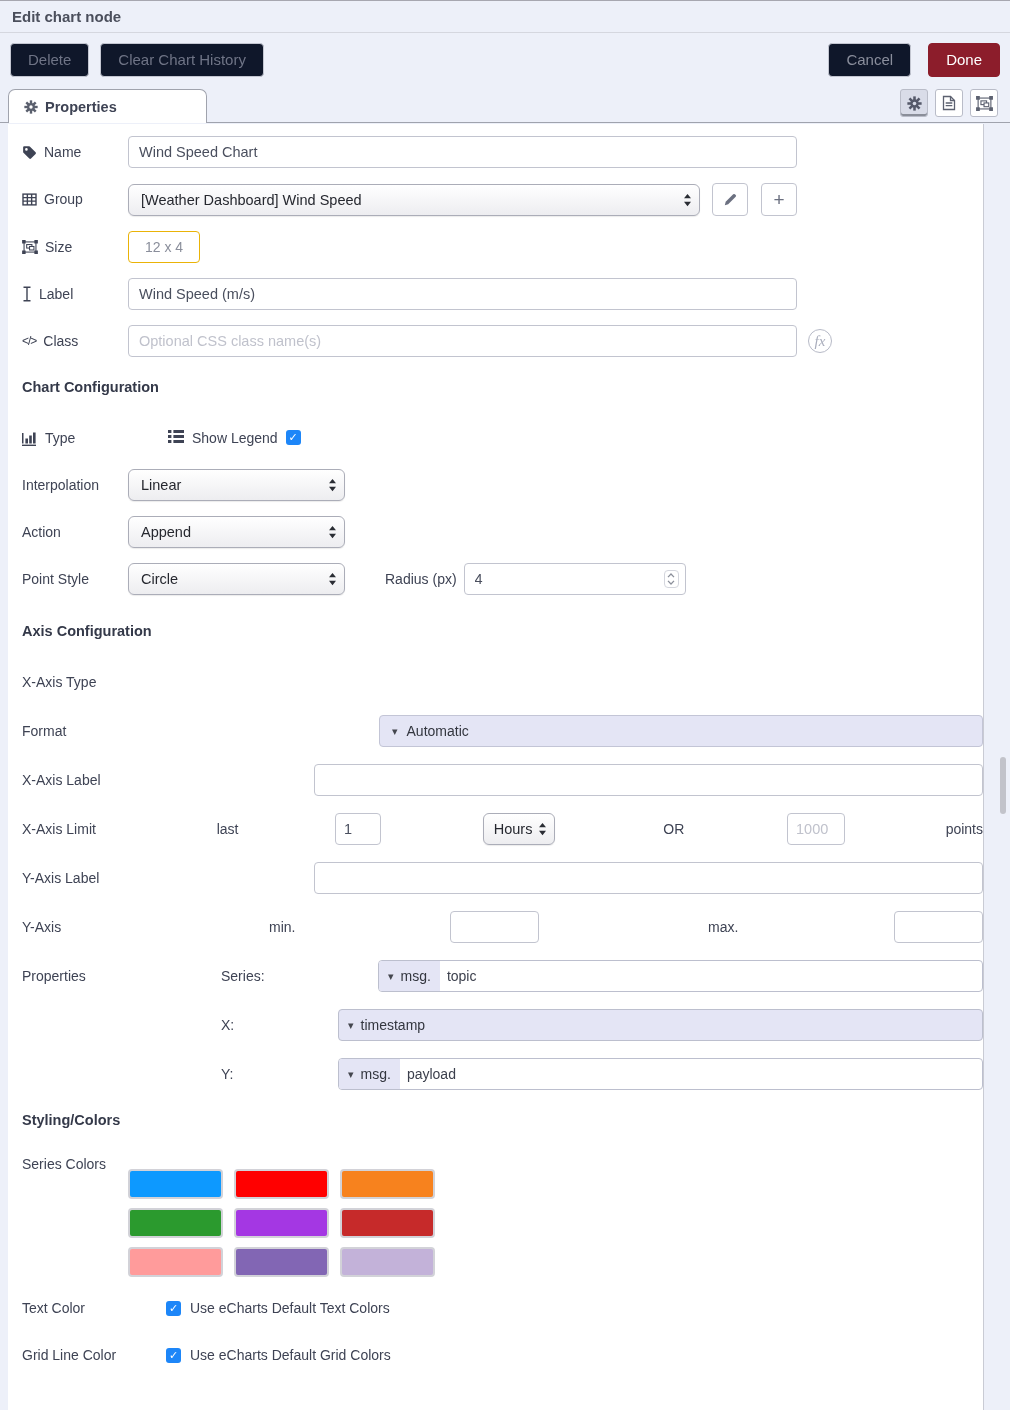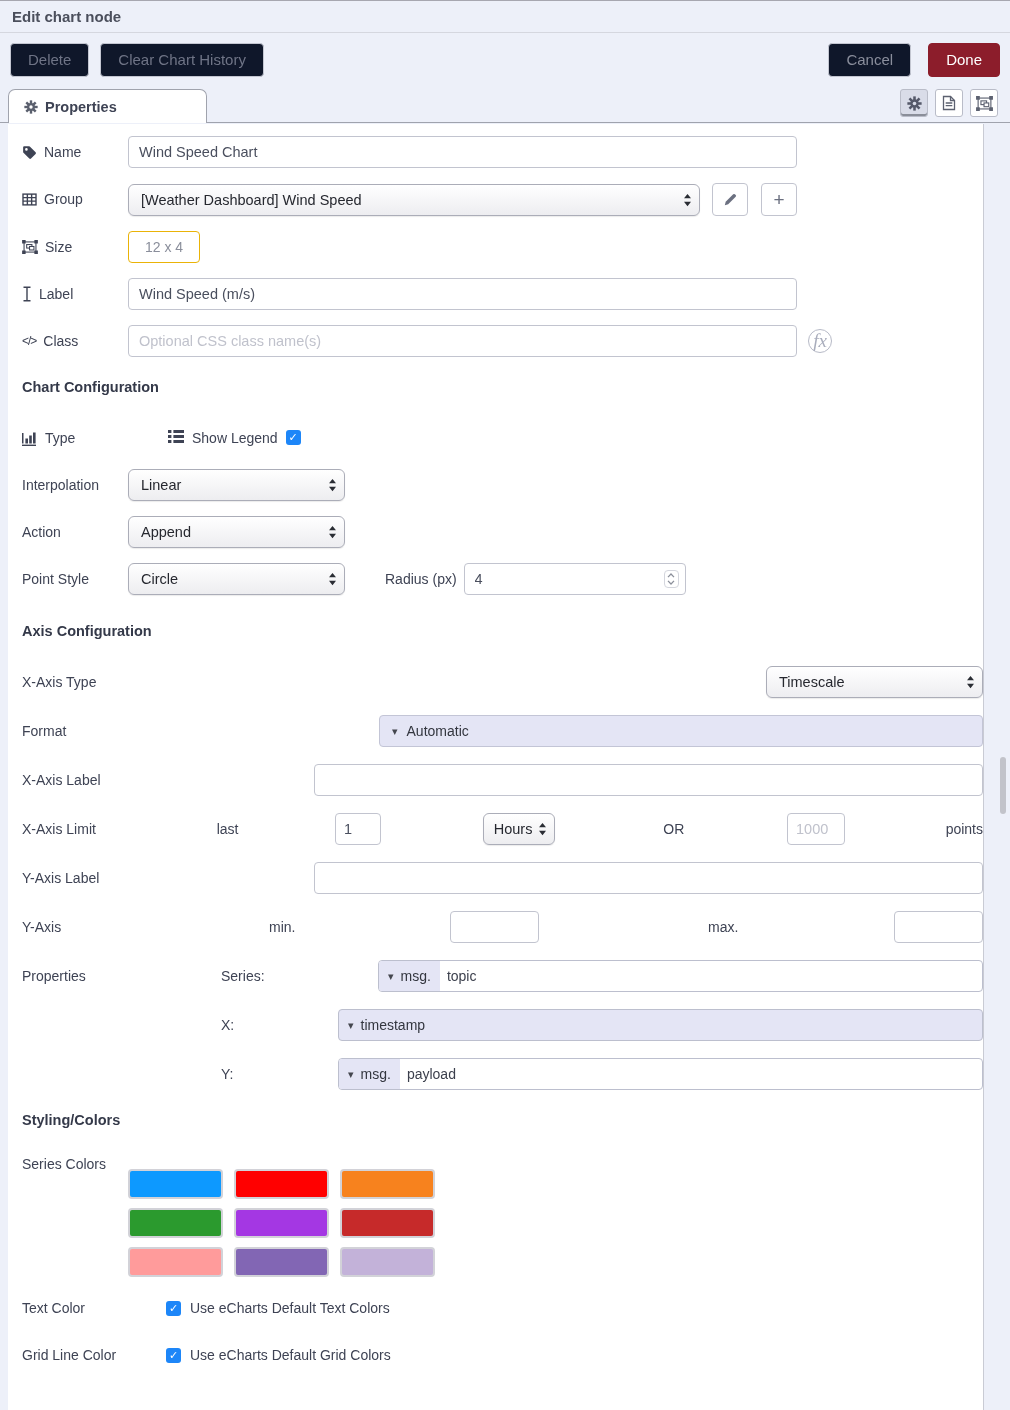--- a/index.html
+++ b/index.html
@@ -73,21 +73,21 @@
     display:flex; align-items:center; justify-content:center; color:#8a8e9b; background:#fff;
   }
   .sqbtn {
     width:36px; height:33px; border:1px solid #c2c4cf; border-radius:4px; background:#fff;
     display:flex; align-items:center; justify-content:center; color:#6b7080;
   }
   .fxbadge {
     width:24px; height:24px; border:1.5px solid #b7bac7; border-radius:50%;
     display:flex; align-items:center; justify-content:center;
     color:#a9adbc; font-family:"Liberation Serif","DejaVu Serif",serif;
-    font-style:italic; font-size:19px; margin-left:11px; flex:none;
+    font-style:italic; font-size:15px; margin-left:11px; flex:none;
   }
   .checkbox {
     width:15px; height:15px; border-radius:3px; background:#1d86f8;
     display:inline-flex; align-items:center; justify-content:center;
     color:#fff; font-size:11px; line-height:1; flex:none;
   }
   .legendwrap { margin-left:40px; display:flex; gap:8px; color:#3e4354; }
   .spinwrap { position:relative; }
   .spinwrap .stepper {
     position:absolute; right:7px; top:50%; transform:translateY(-50%);
@@ -352,28 +352,20 @@
           <path d="M1 4.1L4 1l3 3.1M1 7.9L4 11l3-3.1"></path>
         </svg>
       </span>
     </span>
   </div>
 
   <div class="heading axis">Axis Configuration</div>
 
   <div class="frow g17">
     <div class="flabel">X-Axis Type</div>
-    <div class="sel sel-w">
-      <span>Timescale</span>
-      <span class="arrows">
-        <svg width="9" height="14" viewBox="0 0 10 16" fill="#2a2d34">
-            <path d="M5 1l4 5H1zM5 15l4-5H1z"></path>
-          </svg>
-      </span>
-    </div>
   </div>
 
   <div class="frow g17">
     <div class="flabel">Format</div>
     <div class="format">
       <span class="caret">▾</span>
       <span>Automatic</span>
     </div>
   </div>
 

